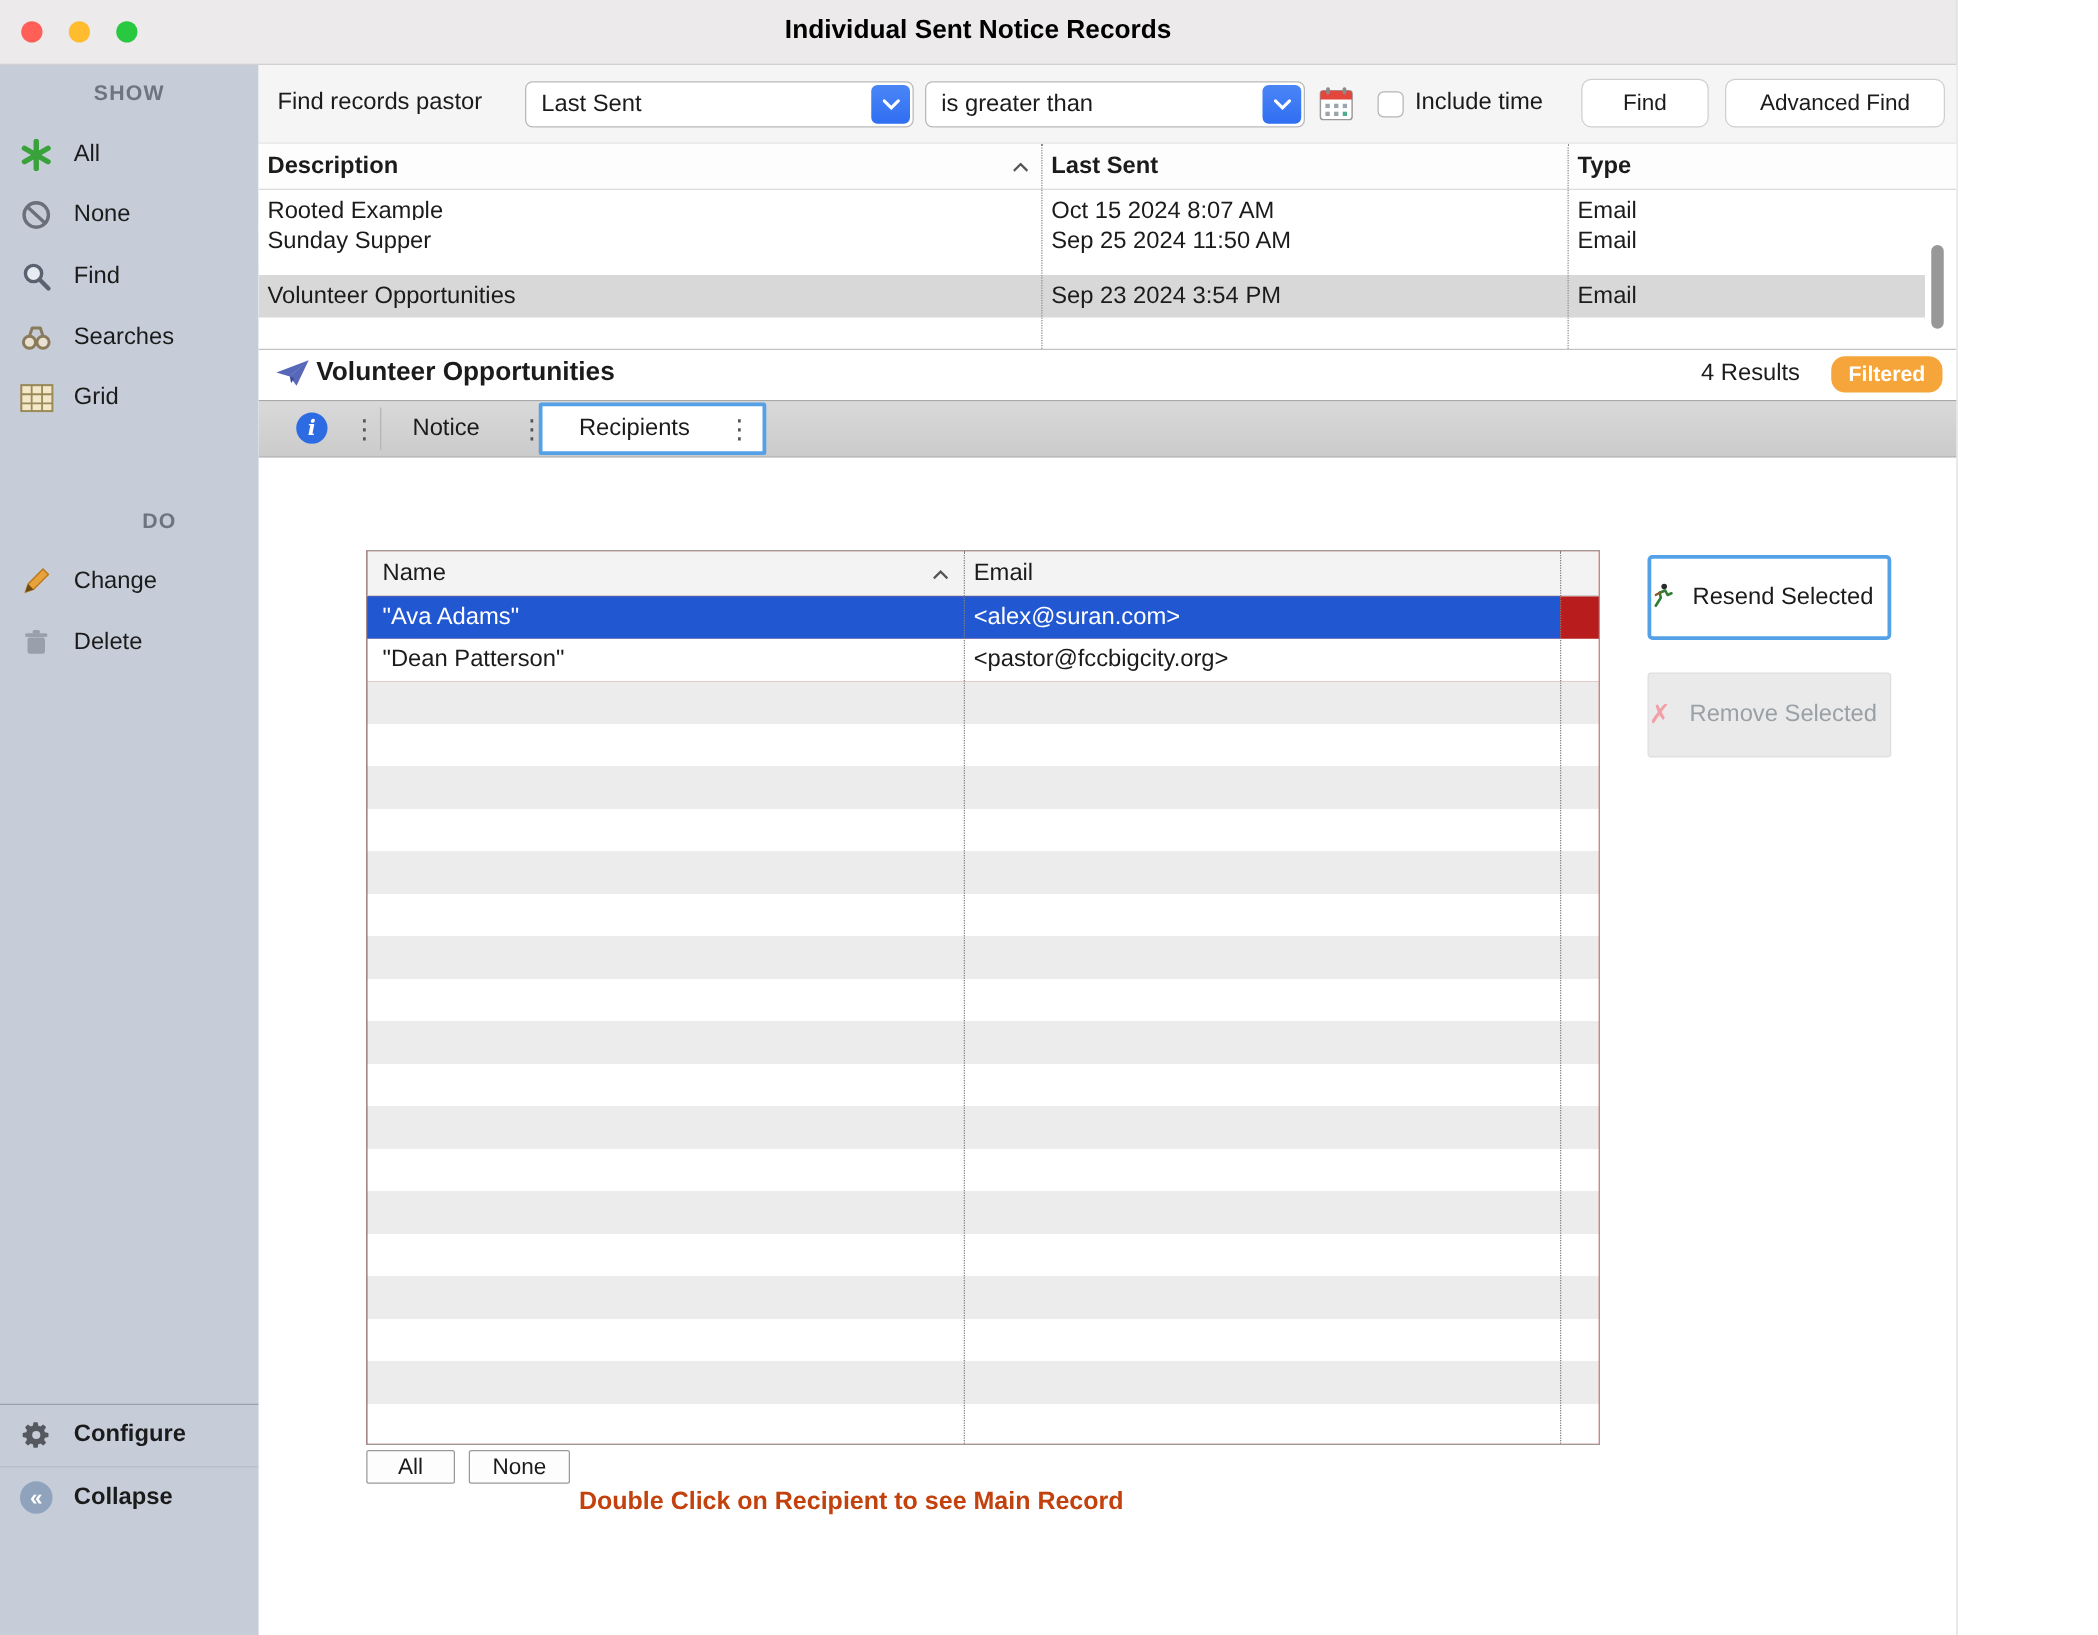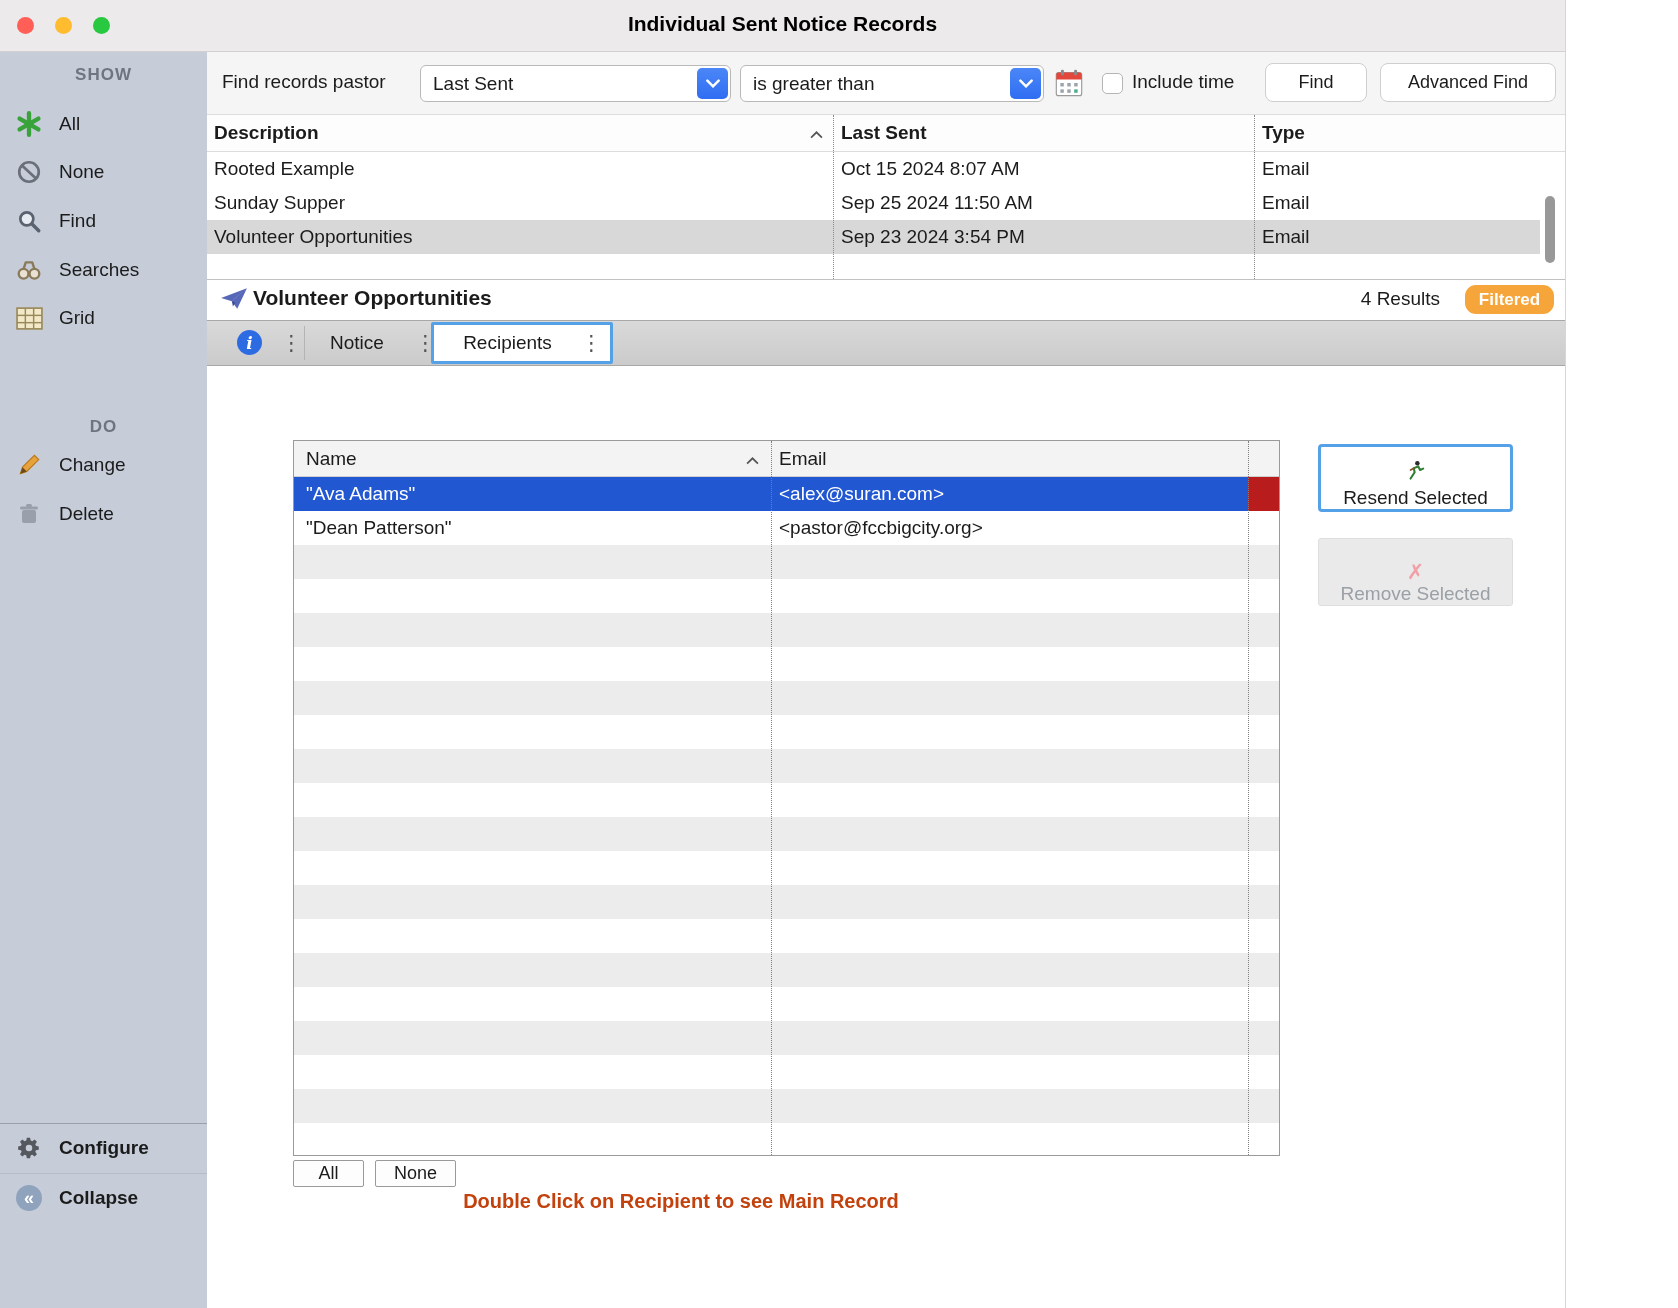--- a/index.html
+++ b/index.html
@@ -107,22 +107,22 @@
   .rec-stripes { position:absolute; left:0; top:104px; width:100%; bottom:0;
                  background:repeating-linear-gradient(to bottom,#ececec 0 34px,#ffffff 34px 68px); }
   .rec .dotv { border-left:1px dotted #808080; }
 
   .mini-btn { position:absolute; top:1108px; height:27px; background:#fdfdfd; border:1px solid #9a9a9a;
               border-radius:2px; font-size:18px; display:flex; align-items:center; justify-content:center; }
   .btn-all { left:86px; width:71px; }
   .btn-none { left:168px; width:81px; }
 
   
-  .action { position:absolute; left:1111px; width:195px; height:68px; display:flex; flex-direction:column;
-            align-items:center; justify-content:flex-end; gap:2px; }
+  .action { position:absolute; left:1111px; width:195px; height:68px; display:flex; flex-direction:row;
+            align-items:center; justify-content:flex-start; gap:15px; }
   .act-resend { top:392px; background:#fff; border:3px solid #55a1e8; border-radius:4px; }
   .act-remove { top:486px; background:#eaeaea; border:1px solid #dedede; border-radius:3px; color:#9aa0a6; }
   .action .alabel { font-size:19px; }
   .xmark { color:#f2a0a8; font-size:21px; font-weight:bold; line-height:18px; }
 
   .hint { position:absolute; top:1190px; left:0; width:1362px; text-align:center;
           font-weight:bold; font-size:20px; color:#c2410c; }
 </style>
 </head>
 <body>
@@ -189,21 +189,21 @@
             <rect x="1" y="1" width="24" height="20" fill="#f3e9c8" stroke="#9a8a5a" stroke-width="1.6"></rect>
             <line x1="1" y1="8" x2="25" y2="8" stroke="#9a8a5a" stroke-width="1.4"></line>
             <line x1="1" y1="15" x2="25" y2="15" stroke="#9a8a5a" stroke-width="1.4"></line>
             <line x1="9" y1="1" x2="9" y2="21" stroke="#9a8a5a" stroke-width="1.4"></line>
             <line x1="17" y1="1" x2="17" y2="21" stroke="#9a8a5a" stroke-width="1.4"></line>
           </svg>
       </span>
       <span class="lbl">Grid</span>
     </div>
 
-    <div class="side-head" style="top:365px;">DO</div>
+    <div class="side-head" style="top:355px;margin-left:24px;">DO</div>
 
     <div class="side-item" style="top:395px;">
       <span class="ic">
         <svg width="26" height="26" viewBox="0 0 24 24">
             <path d="M4 20 L6 14 L17 3 L21 7 L10 18 Z" fill="#e8a23c" stroke="#b87818" stroke-width="1"></path>
             <path d="M4 20 L6 14 L10 18 Z" fill="#6e4a18"></path>
           </svg>
       </span>
       <span class="lbl">Change</span>
     </div>
@@ -304,21 +304,21 @@
         <div class="c-type">
           <span>Type</span>
         </div>
       </div>
 
       <div class="rt-row" style="top:37px;">
         <div class="c-desc">Rooted Example</div>
         <div class="c-sent">Oct 15 2024 8:07 AM</div>
         <div class="c-type">Email</div>
       </div>
-      <div class="rt-row" style="top:71px;justify-content:flex-end;">
+      <div class="rt-row" style="top:61px;justify-content:flex-end;">
         <div class="c-desc">Sunday Supper</div>
         <div class="c-sent">Sep 25 2024 11:50 AM</div>
         <div class="c-type">Email</div>
       </div>
       <div class="rt-row sel" style="top:105px;">
         <div class="c-desc">Volunteer Opportunities</div>
         <div class="c-sent">Sep 23 2024 3:54 PM</div>
         <div class="c-type">Email</div>
       </div>
 

